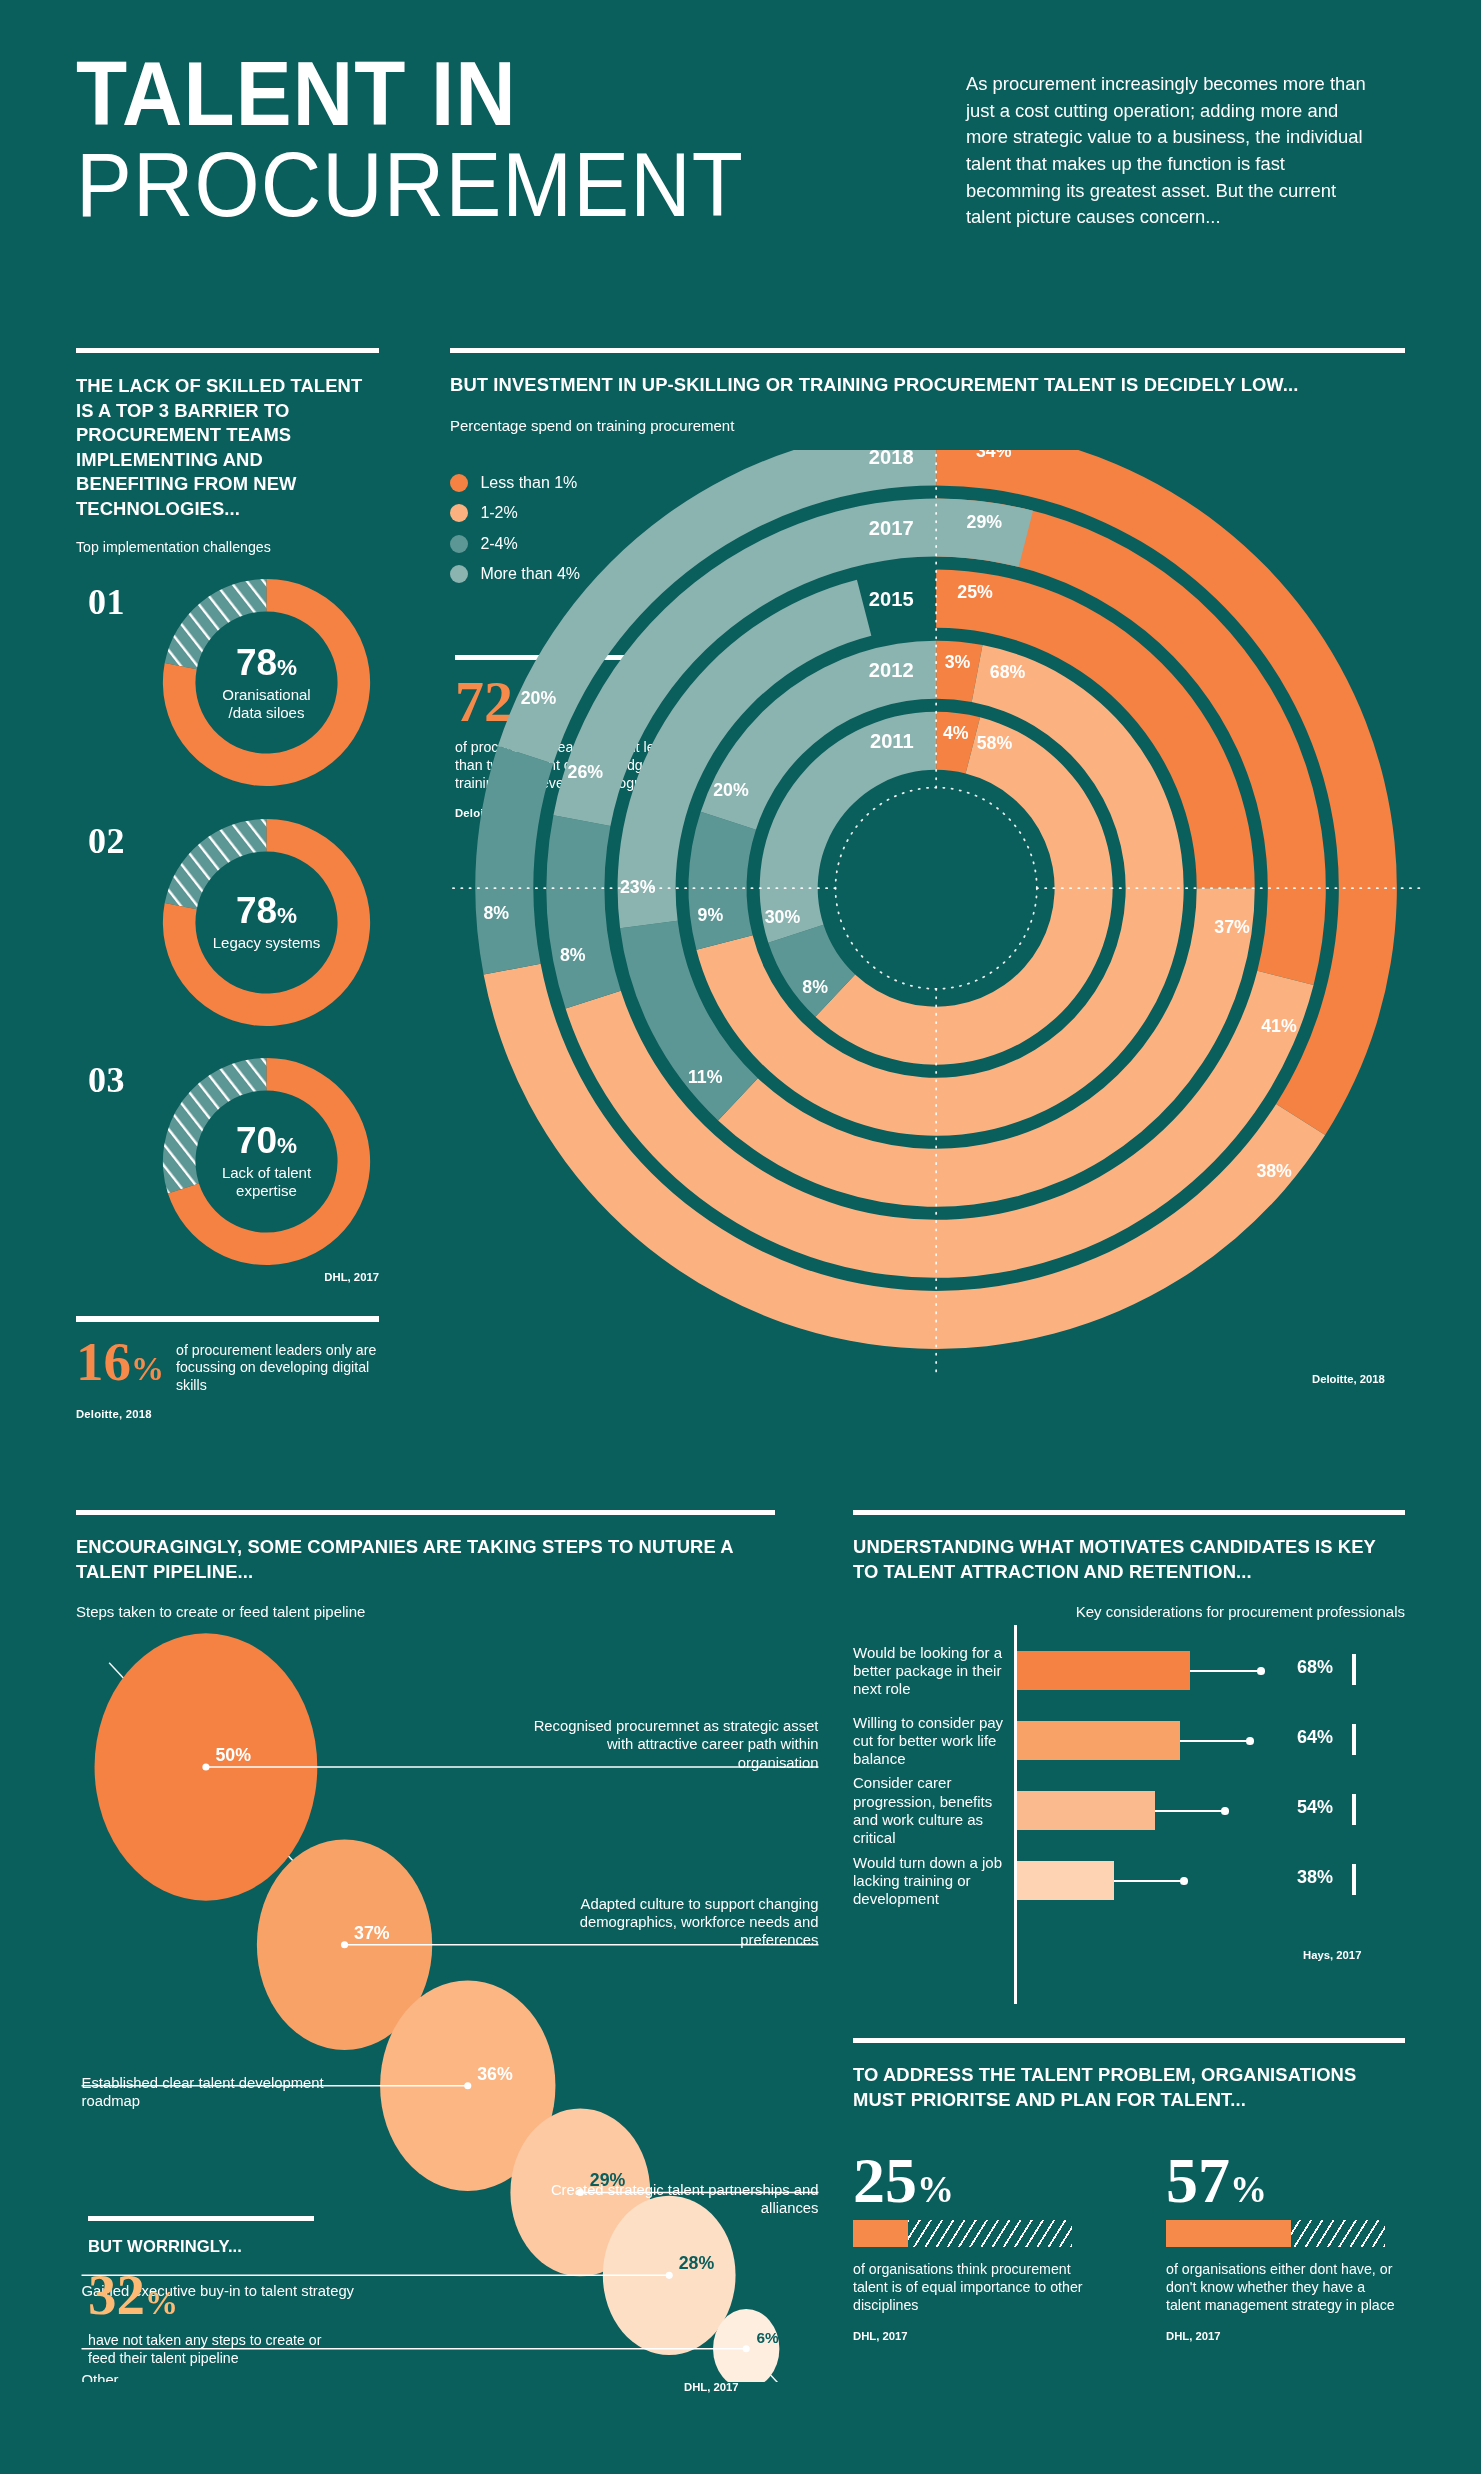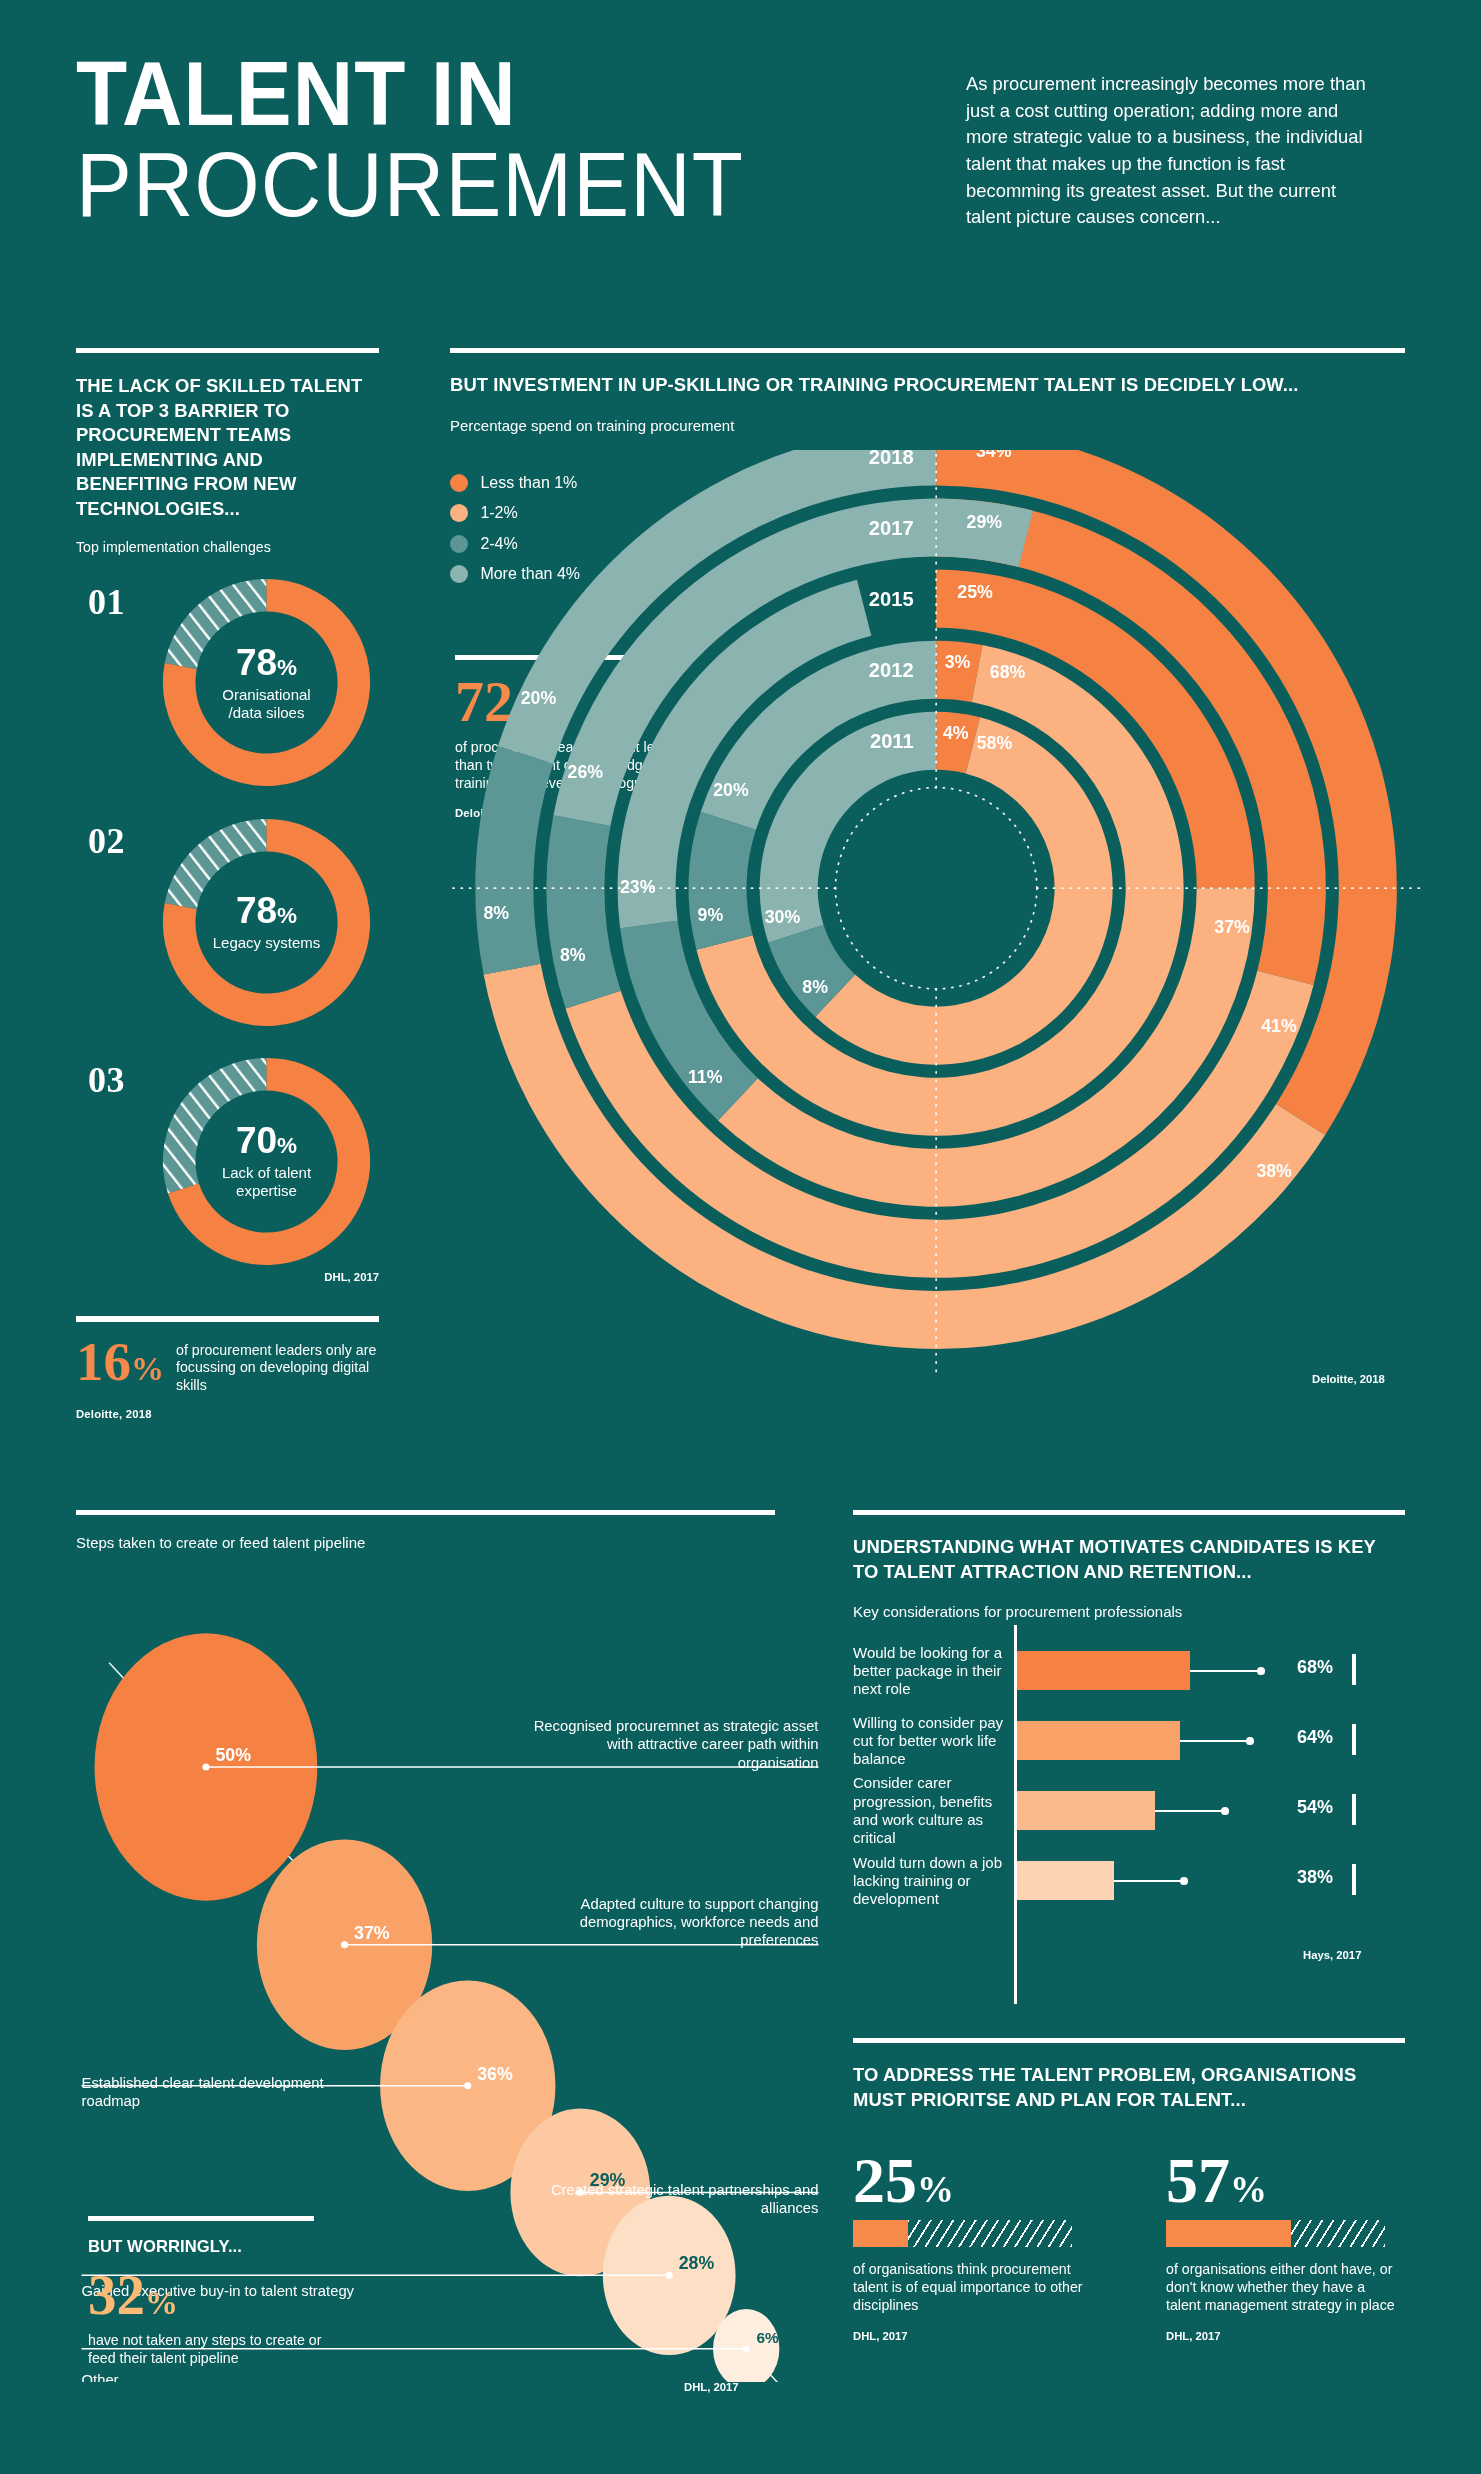--- a/index.html
+++ b/index.html
@@ -101,21 +101,21 @@
   #stat32 .rule { width:226px; height:4.7px; }
   #stat32 .hdr { font-size:16.6px; margin-top:15.4px; }
   #stat32 .num { font-family:Liberation Serif, serif; font-weight:bold; color:#fdba74; font-size:57px; line-height:1; margin-top:8.3px; }
   #stat32 .num .pc { font-size:33px; }
   #stat32 .txt { font-size:14.2px; line-height:1.28; margin-top:7.1px; }
 
   
   #sec-bars { position:absolute; left:853px; top:1510px; width:552px; }
   #sec-bars .rule { width:552px; }
   #sec-bars .hdr { margin-top:20px; }
-  #sec-bars .sub { margin-top:18px; font-size:15px; }
+  #sec-bars .sub { margin-top:18px; font-size:15px;text-align:right; }
   #bars-area { position:absolute; left:853px; top:1636px; width:569px; }
   .bar-row { display:flex; align-items:center; height:70px; position:relative; }
   .bar-cat { width:161px; font-size:15px; line-height:1.22; text-align:left; padding-right:9.5px; }
   .bar-track { position:relative; flex:1; height:70px; }
   .bar-axis { position:absolute; left:0; top:-10.7px; width:3px; height:379px; background:#ffffff; }
   .bar-fill { position:absolute; left:3px; top:15.4px; height:39px; }
   .bar-conn { position:absolute; top:34px; height:1.8px; background:#ffffff; }
   .bar-dot { position:absolute; top:31px; width:7.7px; height:7.7px; border-radius:50%; background:#ffffff; }
   .bar-val { position:absolute; top:21.3px; font-size:18px; font-weight:bold; }
   .bar-tick { position:absolute; top:18px; width:3.6px; height:31px; background:#ffffff; }
@@ -297,20 +297,21 @@
       <line x1="880" y1="570" x2="880" y2="-78" stroke="#ffffff" stroke-width="3" stroke-dasharray="2 12" stroke-linecap="round" opacity="0.9"></line>
       <line x1="1050" y1="740" x2="1698" y2="740" stroke="#ffffff" stroke-width="3" stroke-dasharray="2 12" stroke-linecap="round" opacity="0.9"></line>
       <line x1="880" y1="910" x2="880" y2="1558" stroke="#ffffff" stroke-width="3" stroke-dasharray="2 12" stroke-linecap="round" opacity="0.9"></line>
       <line x1="710" y1="740" x2="62" y2="740.0000000000001" stroke="#ffffff" stroke-width="3" stroke-dasharray="2 12" stroke-linecap="round" opacity="0.9"></line>
       <circle cx="880" cy="740" r="170" fill="none" stroke="#ffffff" stroke-width="3" stroke-dasharray="2 12" stroke-linecap="round" opacity="0.9"></circle>
     </svg></div>
 <div id="radial-src">Deloitte, 2018</div>
 
 <div id="sec-bubble">
   <div class="rule"></div>
+  <div class="hdr">ENCOURAGINGLY, SOME COMPANIES ARE TAKING STEPS TO NUTURE A TALENT PIPELINE...</div>
   <div class="sub">Steps taken to create or feed talent pipeline</div>
 </div>
 <div id="bubble-svg"><svg width="782" height="788" viewBox="0 0 1320 1330">
       <line x1="84.67799891866935" y1="116.14231901111106" x2="1241.6610005406653" y2="1361.9288404944446" stroke="#ffffff" stroke-width="2.5" opacity="0.95"></line>
       <ellipse cx="248" cy="292" rx="188" ry="225.6" fill="#f58142"></ellipse>
       <text x="294" y="282" fill="#ffffff" text-anchor="middle" font-size="30" font-weight="bold" font-family="&quot;Liberation Sans&quot;, sans-serif">50%</text>
       <circle cx="248" cy="292" r="6" fill="#ffffff"></circle>
       <ellipse cx="482" cy="592" rx="148" ry="177.6" fill="#f9a268"></ellipse>
       <text x="528" y="582" fill="#ffffff" text-anchor="middle" font-size="30" font-weight="bold" font-family="&quot;Liberation Sans&quot;, sans-serif">37%</text>
       <circle cx="482" cy="592" r="6" fill="#ffffff"></circle>

